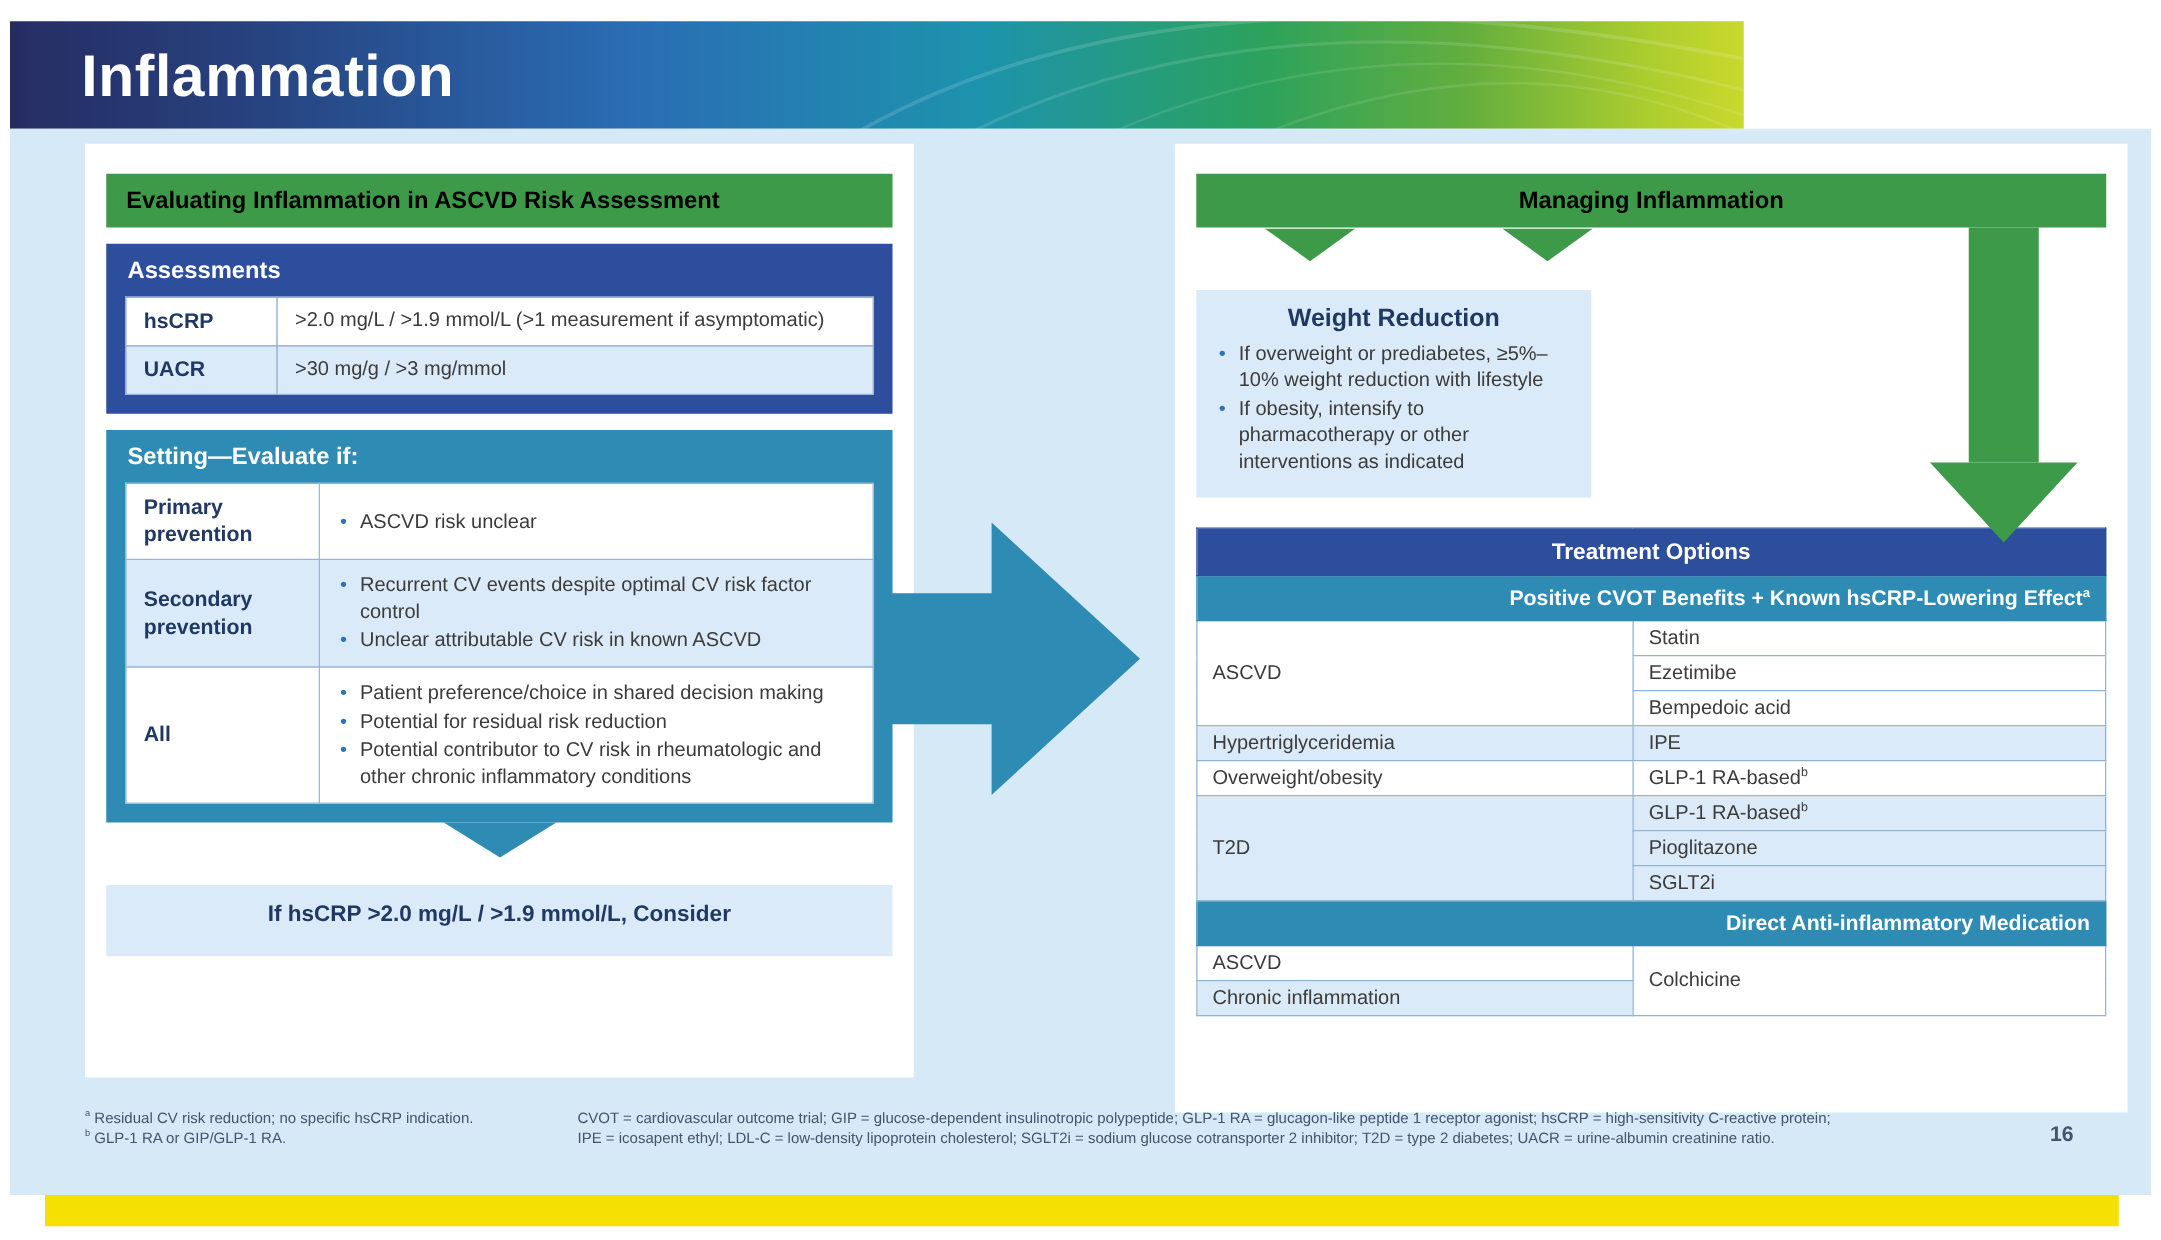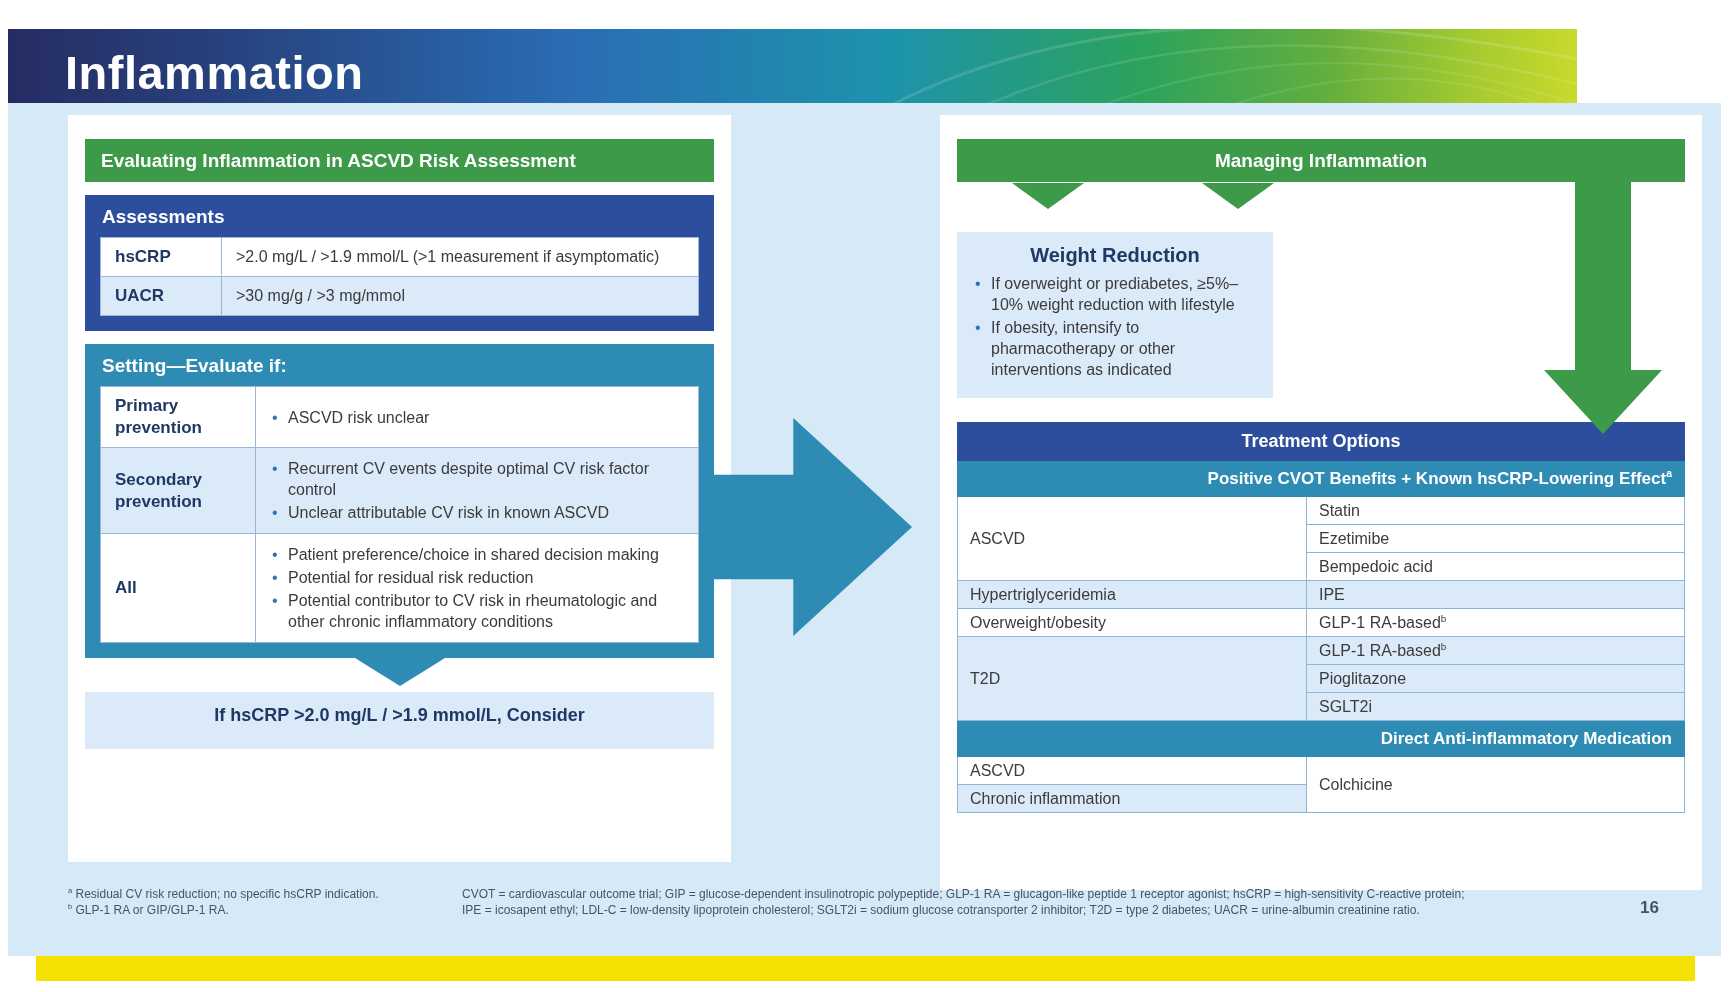--- a/index.html
+++ b/index.html
@@ -1,35 +1,35 @@
 <!DOCTYPE html>
 <html><head>
 <meta charset="utf-8">
 <style>
   html,body{margin:0;padding:0;background:#ffffff;}
   .page{position:relative;width:1729px;height:992px;background:#ffffff;overflow:hidden;
         font-family:"Liberation Sans","DejaVu Sans",sans-serif;-webkit-font-smoothing:antialiased;}
 
   
-  .hdr-band{position:absolute;left:8px;top:29px;width:1569px;height:86px;
+  .hdr-band{position:absolute;left:8px;top:17px;width:1387px;height:86px;
     background:linear-gradient(90deg,#262c62 0%,#27427f 14%,#2a6db4 36%,#1d93ad 56%,#2ba25d 72%,#63ae3e 84%,#a9cc2f 94%,#c9d92c 100%);}
   .hdr-title{position:absolute;left:57px;top:50%;transform:translateY(-50%);
     color:#ffffff;font-size:47px;font-weight:800;letter-spacing:.5px;}
   .hdr-swirls{position:absolute;right:0;top:0;height:86px;}
 
   
   .content-bg{position:absolute;left:8px;top:103px;width:1713px;height:853px;background:#d5e9f7;}
   .yellow-bar{position:absolute;left:36px;top:956px;width:1659px;height:25px;background:#f5e003;}
 
   
   .panel{position:absolute;background:#ffffff;box-sizing:border-box;padding:17px;}
   .left-panel{left:68px;top:115px;width:663px;height:747px;}
   .right-panel{left:940px;top:115px;width:762px;height:775px;}
 
-  .hdr-green{height:43px;background:#3d9a48;color:#ffffff;font-weight:bold;font-size:19px;
+  .hdr-green{height:43px;background:#3d9a48;color:#000000;font-weight:bold;font-size:19px;
     display:flex;align-items:center;margin-top:7px;}
   .hdr-green.pad-l{padding:0 16px;}
   .hdr-green.center{justify-content:center;}
 
   .block-navy{margin-top:13px;background:#2d4e9c;padding:9px 15px 15px;}
   .block-teal{margin-top:13px;background:#2e8bb3;padding:9px 15px 15px;}
   .block-label{color:#fff;font-weight:bold;font-size:19px;margin:2px 0 9px 2px;}
 
   table.inner{width:100%;border-collapse:collapse;}
   table.inner td{border:1px solid #9db5d6;font-size:16px;color:#3b3b3b;background:#fff;
@@ -41,21 +41,21 @@
   .setting-table td.lbl{width:126px;vertical-align:middle;}
   tr.alt td{background:#dbeaf8;}
 
   ul.bullets{list-style:none;margin:0;padding:0;}
   ul.bullets li{position:relative;padding-left:18px;font-size:16px;color:#3b3b3b;line-height:21px;margin:2px 0;}
   ul.bullets li::before{content:"•";position:absolute;left:2px;top:0;color:#2e74b5;}
 
   .notch{width:0;height:0;border-left:45px solid transparent;border-right:45px solid transparent;
     border-top:28px solid #2e8bb3;margin:0 auto;}
 
-  .consider{margin-top:6px;background:#dbeaf8;padding:13px 24px 14px;}
+  .consider{margin-top:22px;background:#dbeaf8;padding:13px 24px 14px;}
   .consider-title{text-align:center;font-weight:bold;color:#1f3864;font-size:18px;margin-bottom:9px;}
   .consider ul.bullets li{line-height:23px;padding-left:26px;}
   .consider ul.bullets li::before{left:8px;}
 
   
   .mi-notch{position:absolute;width:0;height:0;border-left:36px solid transparent;
     border-right:36px solid transparent;border-top:26px solid #3d9a48;top:68px;}
   .mi-notch.n1{left:72px;} .mi-notch.n2{left:262px;}
   .green-shaft{position:absolute;left:635px;top:67px;width:56px;height:188px;background:#3d9a48;}
   .green-head{position:absolute;left:604px;top:255px;width:0;height:0;

